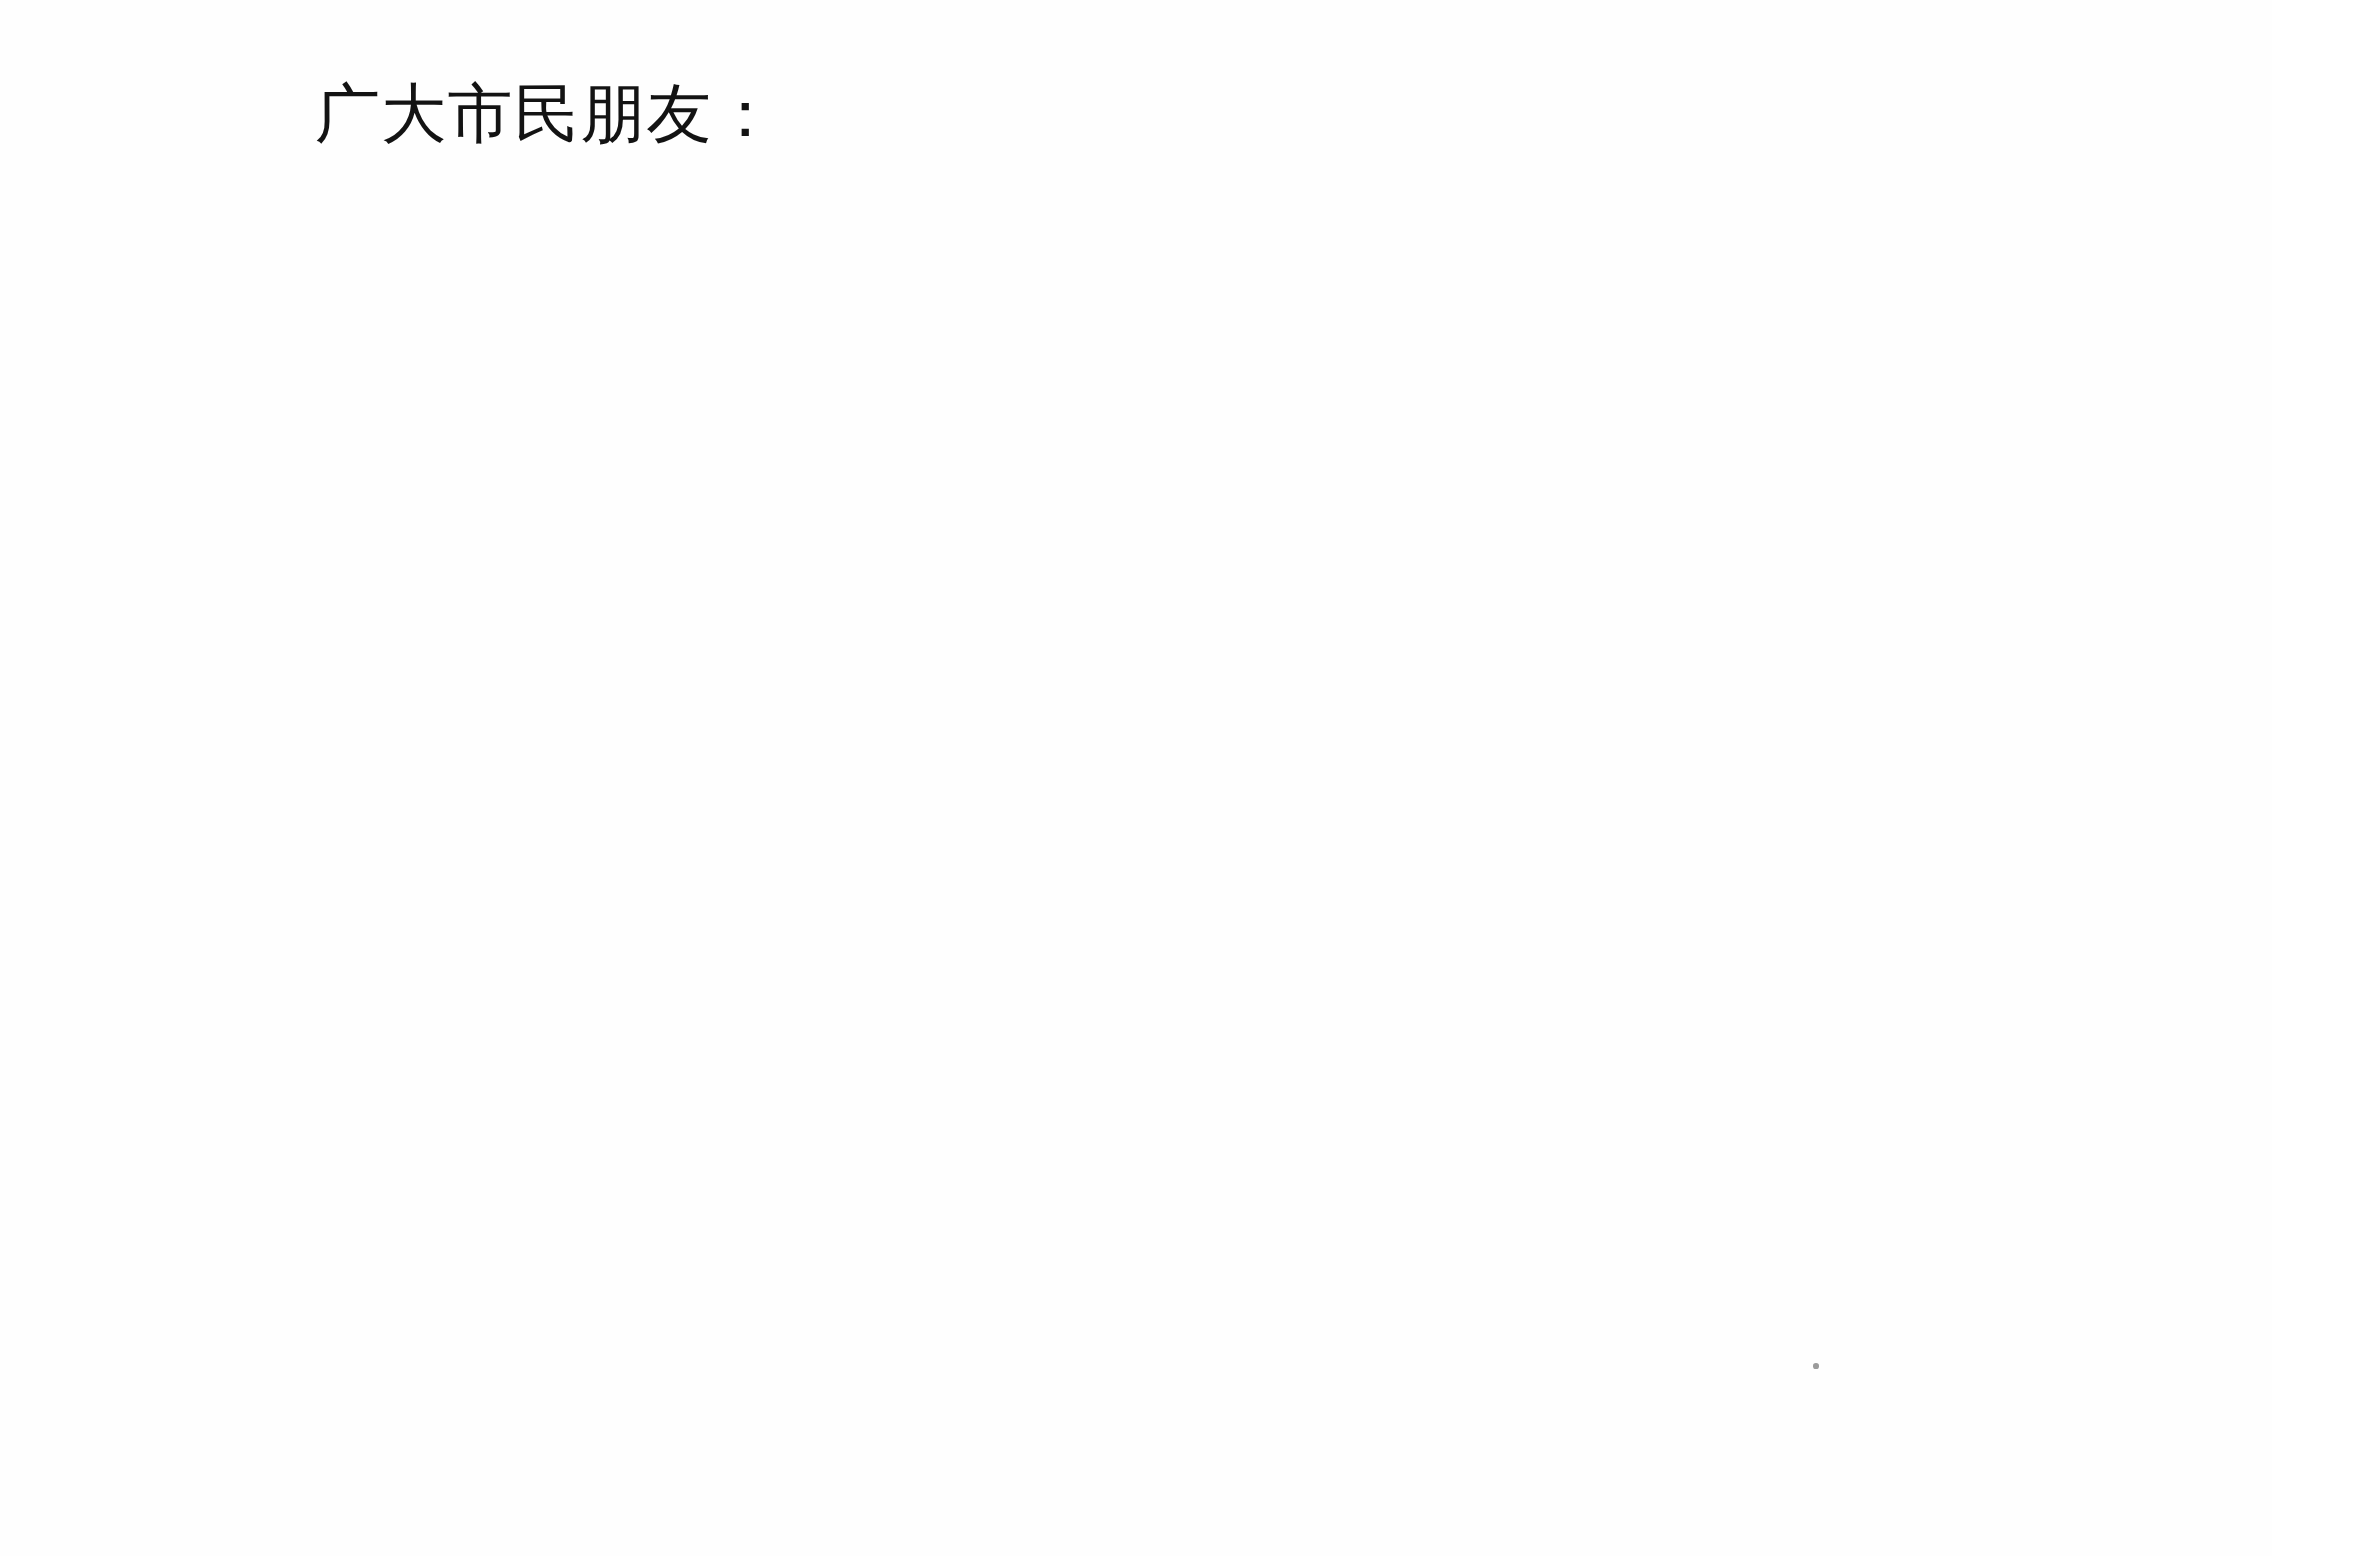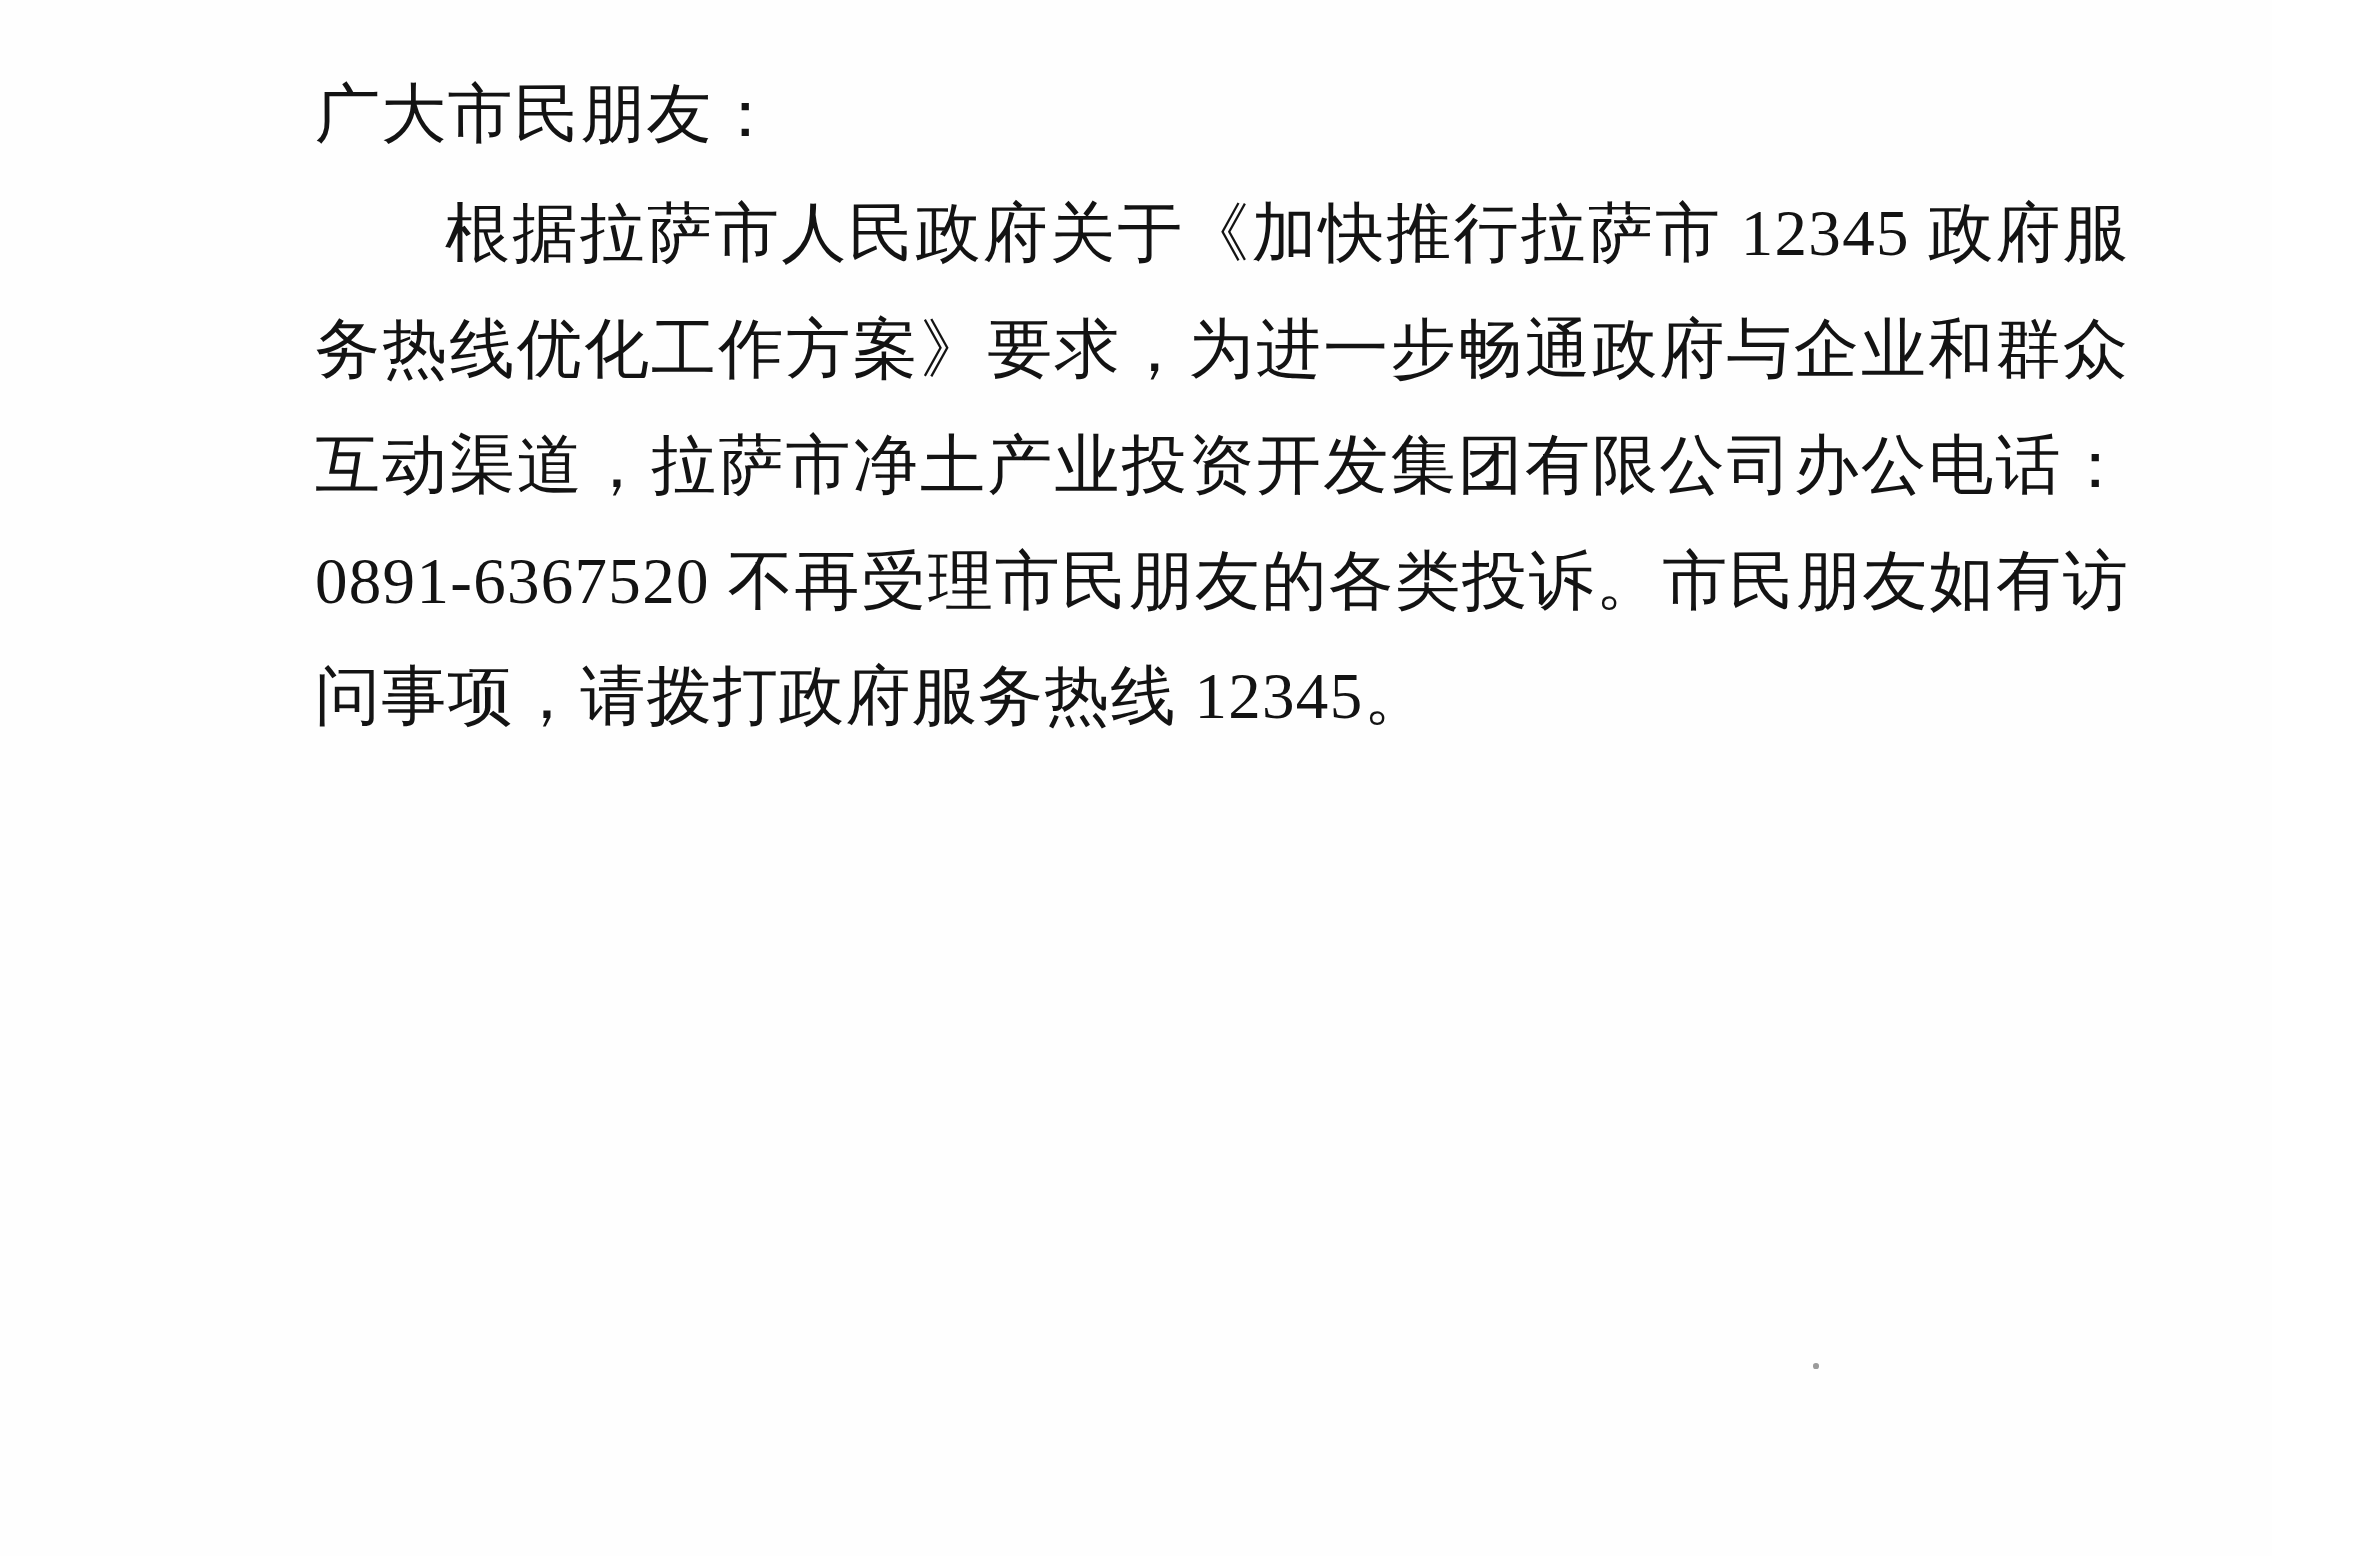--- a/index.html
+++ b/index.html
@@ -71,20 +71,19 @@
     opacity: 0.75;
   }
 </style>
 </head>
 <body>
 
 <div class="page">
 
   <div class="body-text">
     <p class="salutation">广大市民朋友：</p>
-    <p class="para">根据拉萨市人民政府关于《加快推行拉萨市 12345 政府服务热线优化工作方案》要求，为进一步畅通政府与企业和群众互动渠道，拉萨市净土产业投资开发集团有限公司办公电话：0891-6367520 不再受理市民朋友的各类投诉。市民朋友如有访问事项，请拨打政府服务热线 12345。</p>
   </div>
 
 
   <span class="speck" style="left:1813px; top:1363px;"></span>
 
 </div>
 
 
 </body></html>

